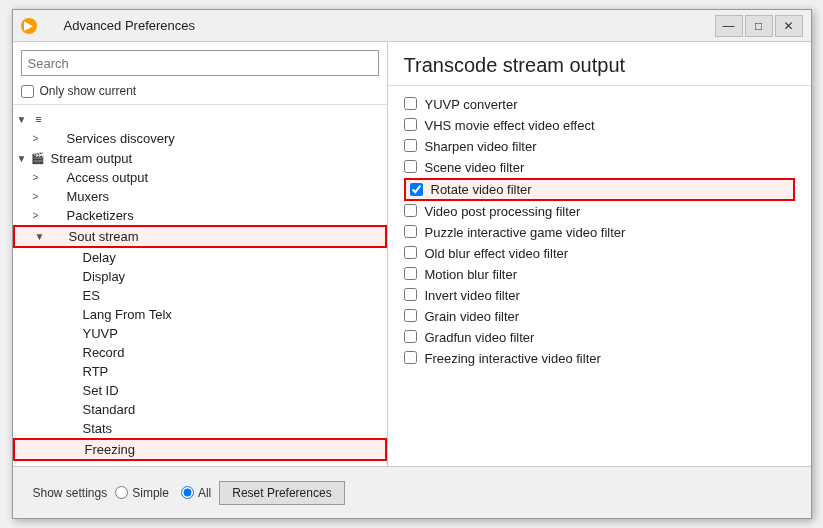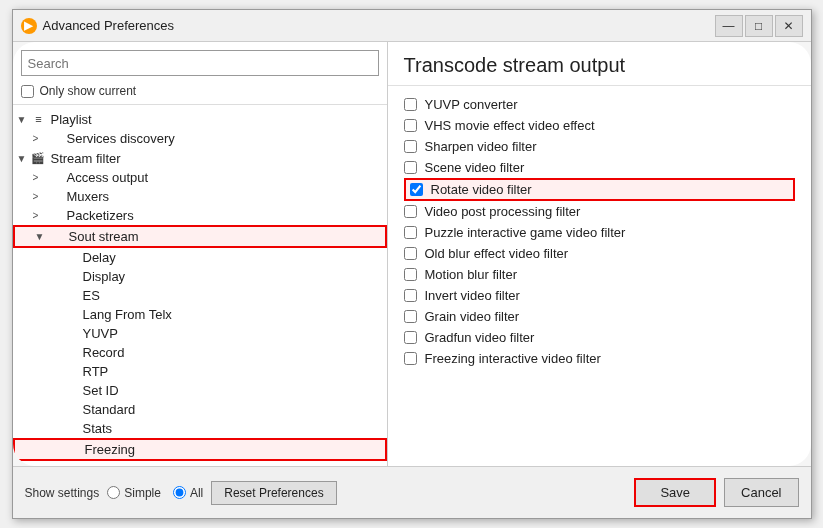--- a/index.html
+++ b/index.html
@@ -42,20 +42,21 @@
       align-items: center;
       justify-content: center;
       font-size: 10px;
       color: white;
       font-weight: bold;
     }
     .title-bar-title {
       flex: 1;
       font-size: 13px;
       color: #222;
+      margin-left: 21px;
     }
     .title-bar-buttons {
       display: flex;
       gap: 2px;
     }
     .title-bar-btn {
       width: 28px;
       height: 22px;
       background: #e0e0e0;
       border: 1px solid #bbb;
@@ -64,21 +65,20 @@
       align-items: center;
       justify-content: center;
       font-size: 12px;
       color: #333;
     }
 
     .content {
       display: flex;
       flex: 1;
       overflow: hidden;
-      border-radius: 22px;
     }
 
     
     .left-panel {
       width: 375px;
       flex-shrink: 0;
       display: flex;
       flex-direction: column;
       border-right: 1px solid #ccc;
       background: #fff;
@@ -165,42 +165,42 @@
       border-bottom: 1px solid #e0e0e0;
       flex-shrink: 0;
     }
     .right-content {
       flex: 1;
       overflow-y: auto;
       padding: 8px 16px;
     }
     .filter-item {
       display: flex;
-      align-items: center;
+      align-items: flex-start;
       padding: 3px 0;
       gap: 8px;
       font-size: 13px;
       color: #222;
     }
     .filter-item input[type=checkbox] { margin: 0; flex-shrink: 0; }
     .filter-item.highlighted-item {
       display: flex;
       align-items: center;
       border: 2px solid #e00;
       padding: 2px 4px;
       background: #fff0f0;
     }
 
     
     .bottom-bar {
       border-top: 1px solid #ccc;
       background: #f0f0f0;
       display: flex;
       align-items: center;
-      padding: 8px 12px;
+      padding: 8px 20px;
       flex-shrink: 0;
       height: 52px;
       gap: 40px;
     }
     .show-settings {
       display: flex;
       align-items: center;
       gap: 8px;
       flex: 1;
     }
@@ -291,32 +291,31 @@
       </div>
       <div class="only-show-current">
         <input type="checkbox" style="">
         <span>Only show current</span>
       </div>
       <div class="tree-container" id="tree-container">
 
       <div class="tree-item">
             <span class="arrow">▼</span>
             <span class="icon">≡</span>
-            <span class="label">Playlist</span>
           </div>
           <div class="tree-item">
             <span class="indent"></span>
             <span class="arrow">&gt;</span>
             <span style="width: 20px; display: inline-block;"></span>
             <span class="label">Services discovery</span>
           </div>
           <div class="tree-item">
             <span class="arrow">▼</span>
             <span class="icon">🎬</span>
-            <span class="label">Stream filter</span>
+            <span class="label">Stream output</span>
           </div>
           <div class="tree-item">
             <span class="indent"></span>
             <span class="arrow">&gt;</span>
             <span style="width: 20px; display: inline-block;"></span>
             <span class="label">Access output</span>
           </div>
           <div class="tree-item">
             <span class="indent"></span>
             <span class="arrow">&gt;</span>
@@ -490,18 +489,14 @@
           <input type="radio" name="show-settings" style="">
           <span>Simple</span>
         </label>
         <label class="radio-option">
           <input type="radio" name="show-settings" checked="" style="">
           <span>All</span>
         </label>
       </div>
       <button class="reset-btn">Reset Preferences</button>
     </div>
-    <div class="bottom-right-buttons">
-      <button class="btn-save">Save</button>
-      <button class="btn-cancel">Cancel</button>
-    </div>
   </div>
 </div>
 
 </body></html>

